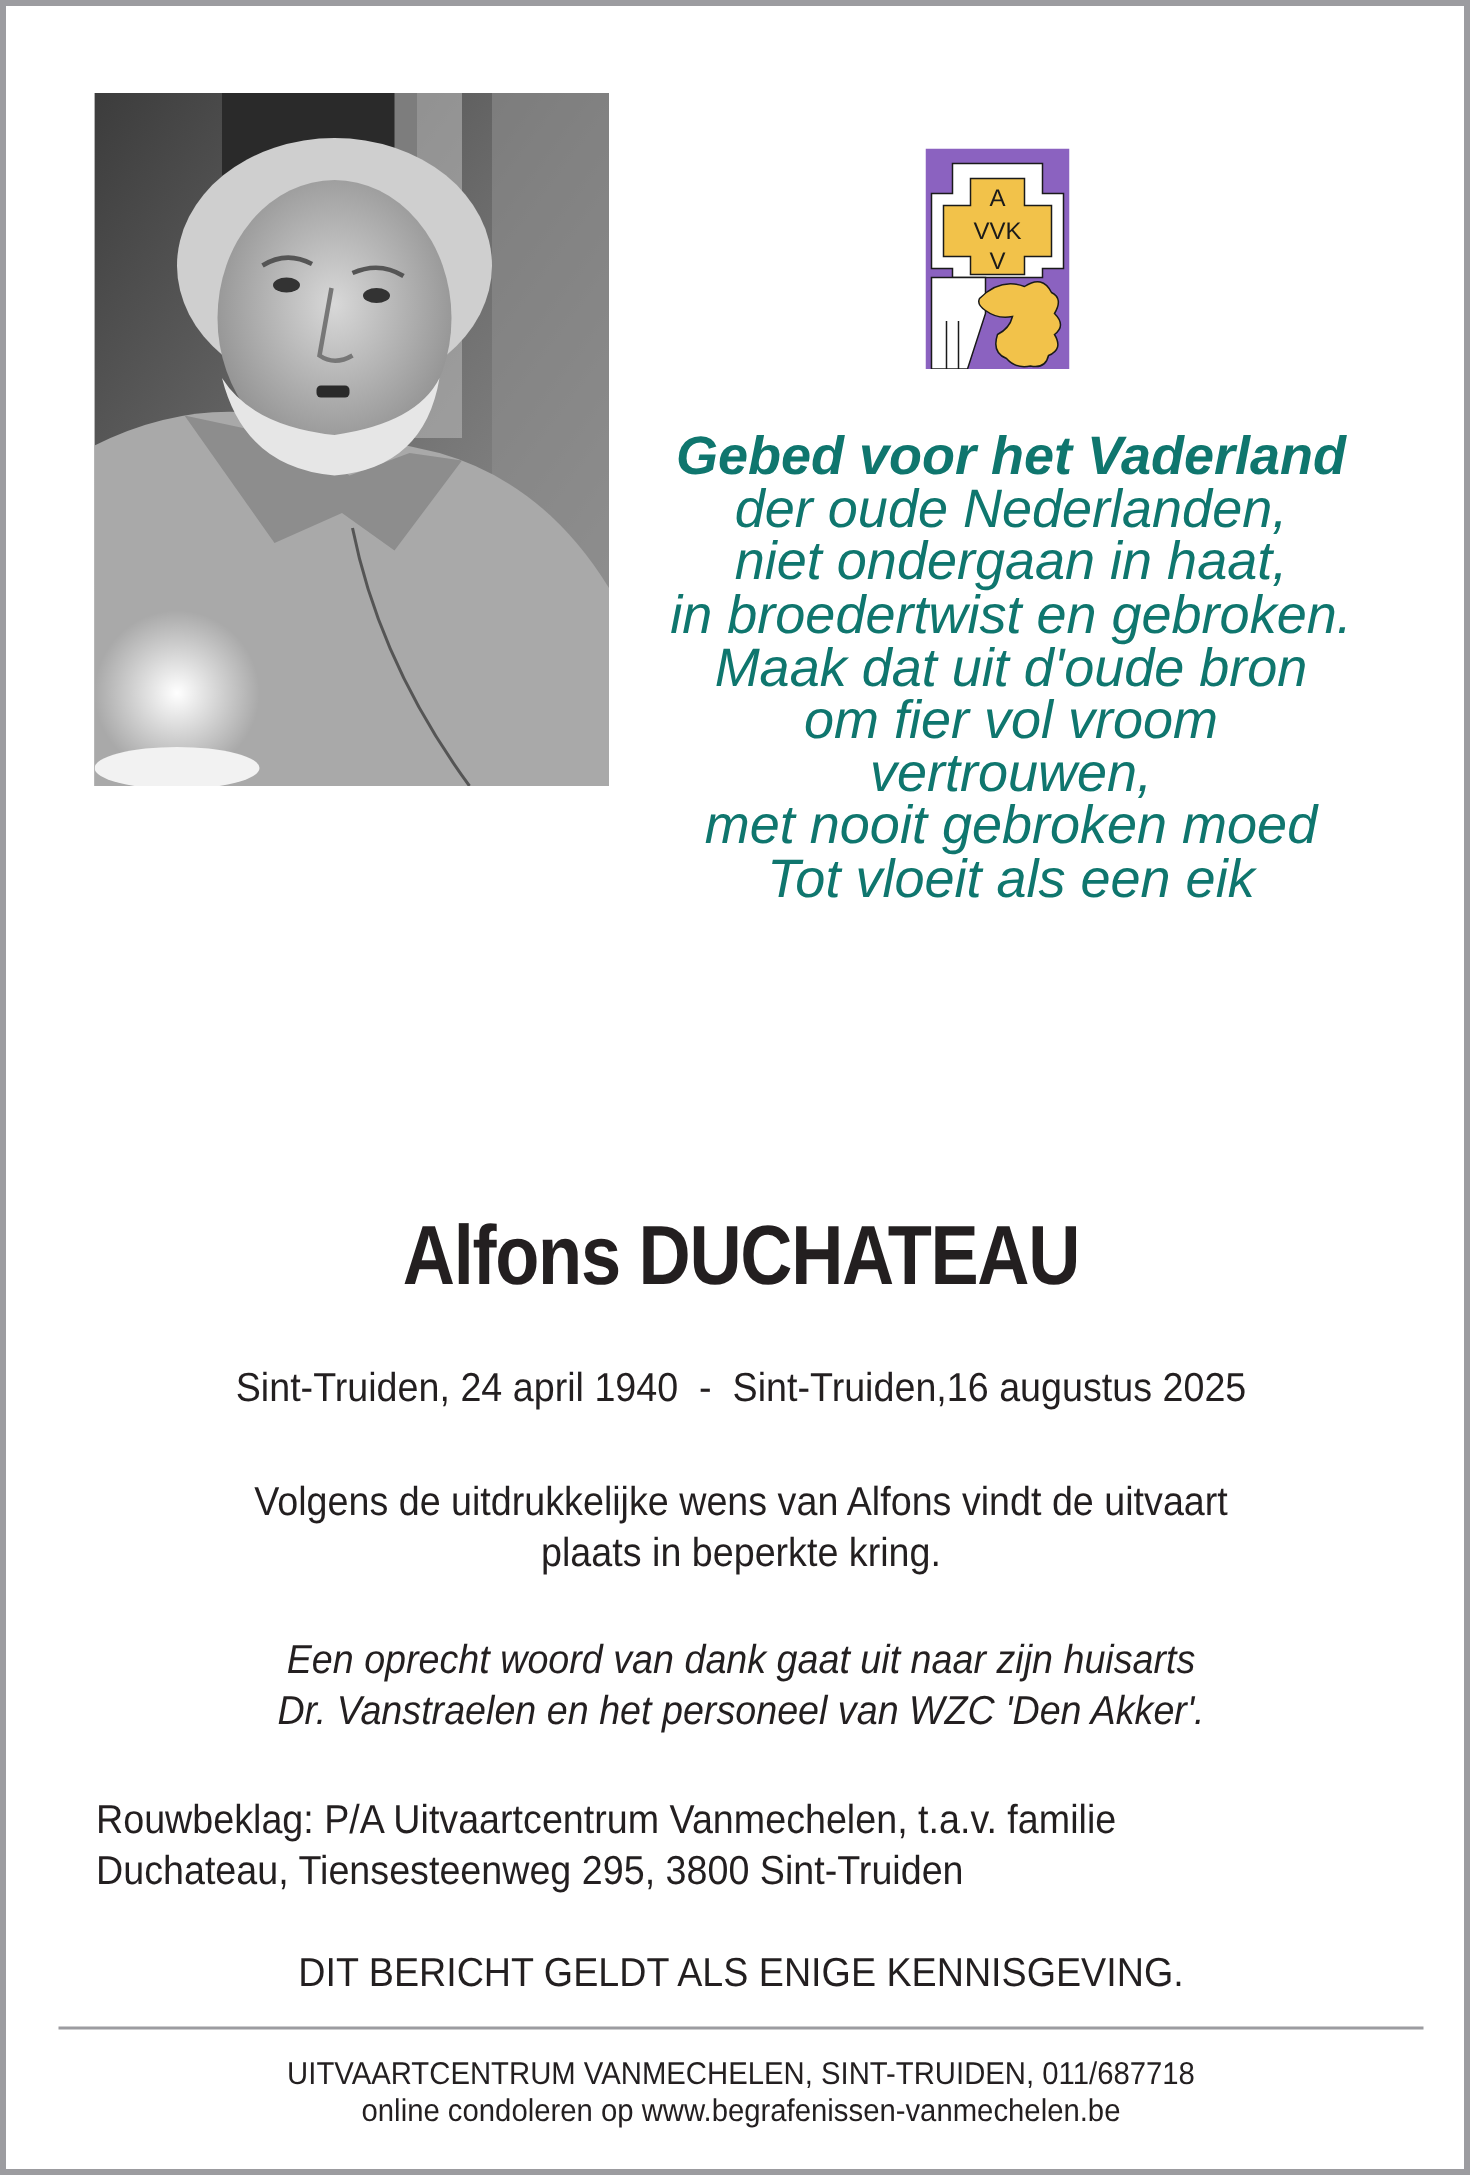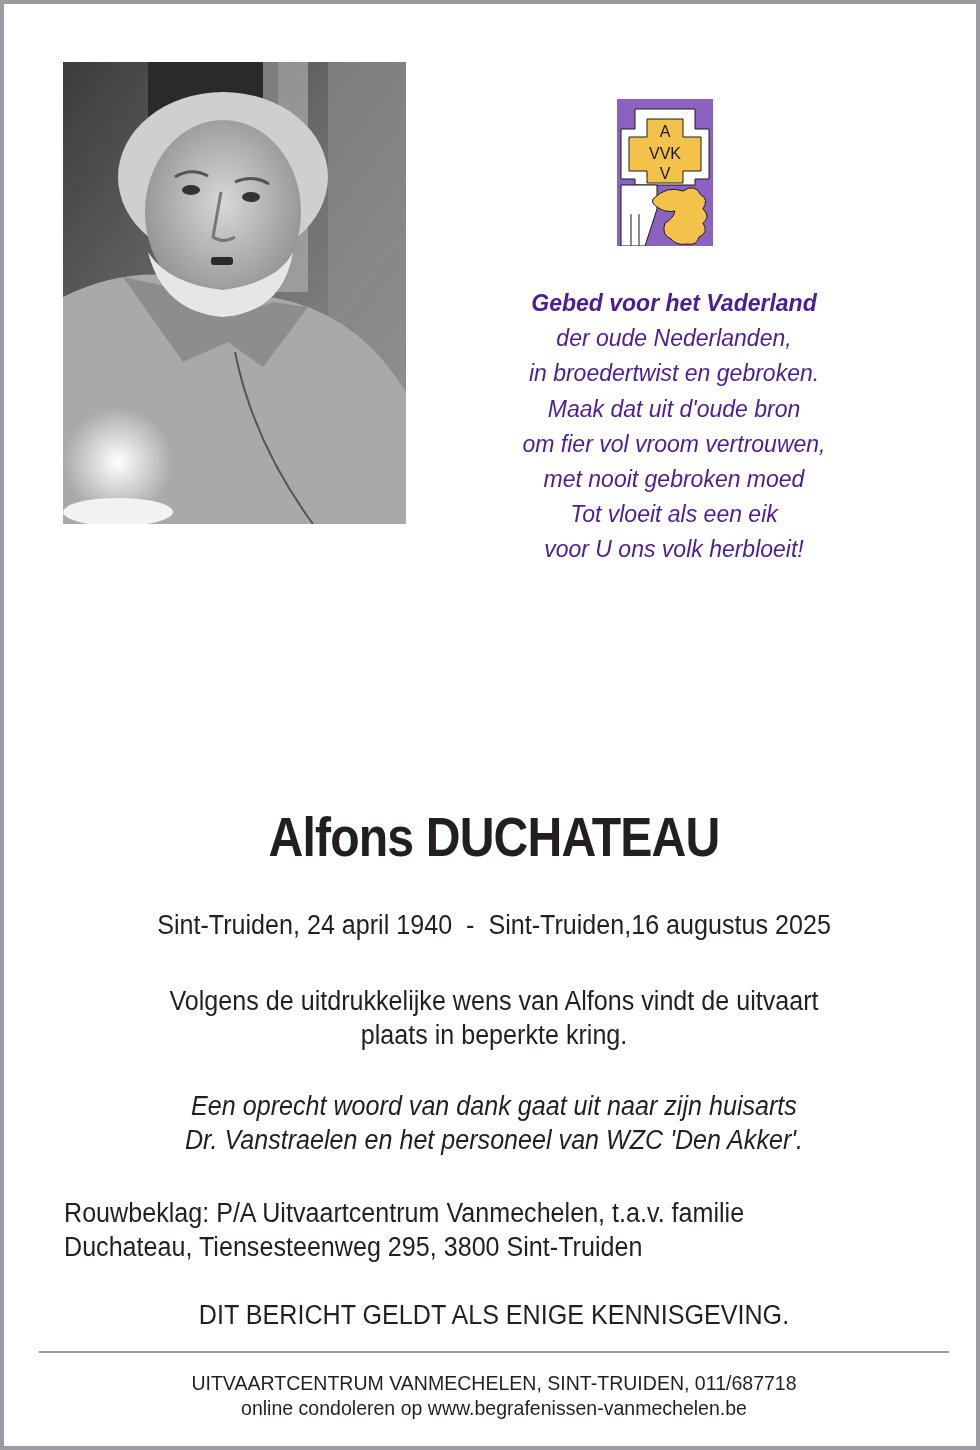--- a/index.html
+++ b/index.html
@@ -24,24 +24,24 @@
       background: #8a8a8a;
     }
     .logo {
       position: absolute; left: 613px; top: 95px;
       width: 96px; height: 147px;
     }
     .prayer {
       position: absolute; left: 440px; top: 282px;
       width: 460px;
       text-align: center;
-      font-size: 23px;
+      font-size: 36px;
       line-height: 35.2px;
       font-style: italic;
-      color: #4c1d95;
+      color: #0f766e;
     }
     .prayer .title { font-weight: bold; }
     .name {
       position: absolute; left: 0; top: 800px; width: 980px;
       text-align: center;
       font-family: "Liberation Sans", sans-serif;
       font-weight: bold;
       font-size: 56px;
       letter-spacing: -1px;
       transform: scaleX(0.86);
@@ -162,26 +162,26 @@
       <line x1="14" y1="115" x2="14" y2="147" stroke="#1a1a1a" stroke-width="1"></line>
       <line x1="22" y1="115" x2="22" y2="147" stroke="#1a1a1a" stroke-width="1"></line>
 
       <path d="M36 100 Q50 86 66 92 Q78 84 84 96 Q92 100 86 110 Q94 118 86 124 Q92 134 82 138 Q80 147 70 145 Q60 147 54 140 Q44 136 48 124 Q56 120 58 112 Q48 114 40 108 Q34 104 36 100 Z" fill="#f2c24a" stroke="#1a1a1a" stroke-width="1"></path>
     </svg>
   </div>
 
   <div class="prayer">
     <div class="title">Gebed voor het Vaderland</div>
     <div>der oude Nederlanden,</div>
+    <div>niet ondergaan in haat,</div>
     <div>in broedertwist en gebroken.</div>
     <div>Maak dat uit d'oude bron</div>
     <div>om fier vol vroom vertrouwen,</div>
     <div>met nooit gebroken moed</div>
     <div>Tot vloeit als een eik</div>
-    <div>voor U ons volk herbloeit!</div>
   </div>
 
   <div class="name">Alfons DUCHATEAU</div>
 
   <div class="dates">Sint-Truiden, 24 april 1940  -  Sint-Truiden,16 augustus 2025</div>
 
   <div class="block wish">
     <div>Volgens de uitdrukkelijke wens van Alfons vindt de uitvaart</div>
     <div>plaats in beperkte kring.</div>
   </div>

